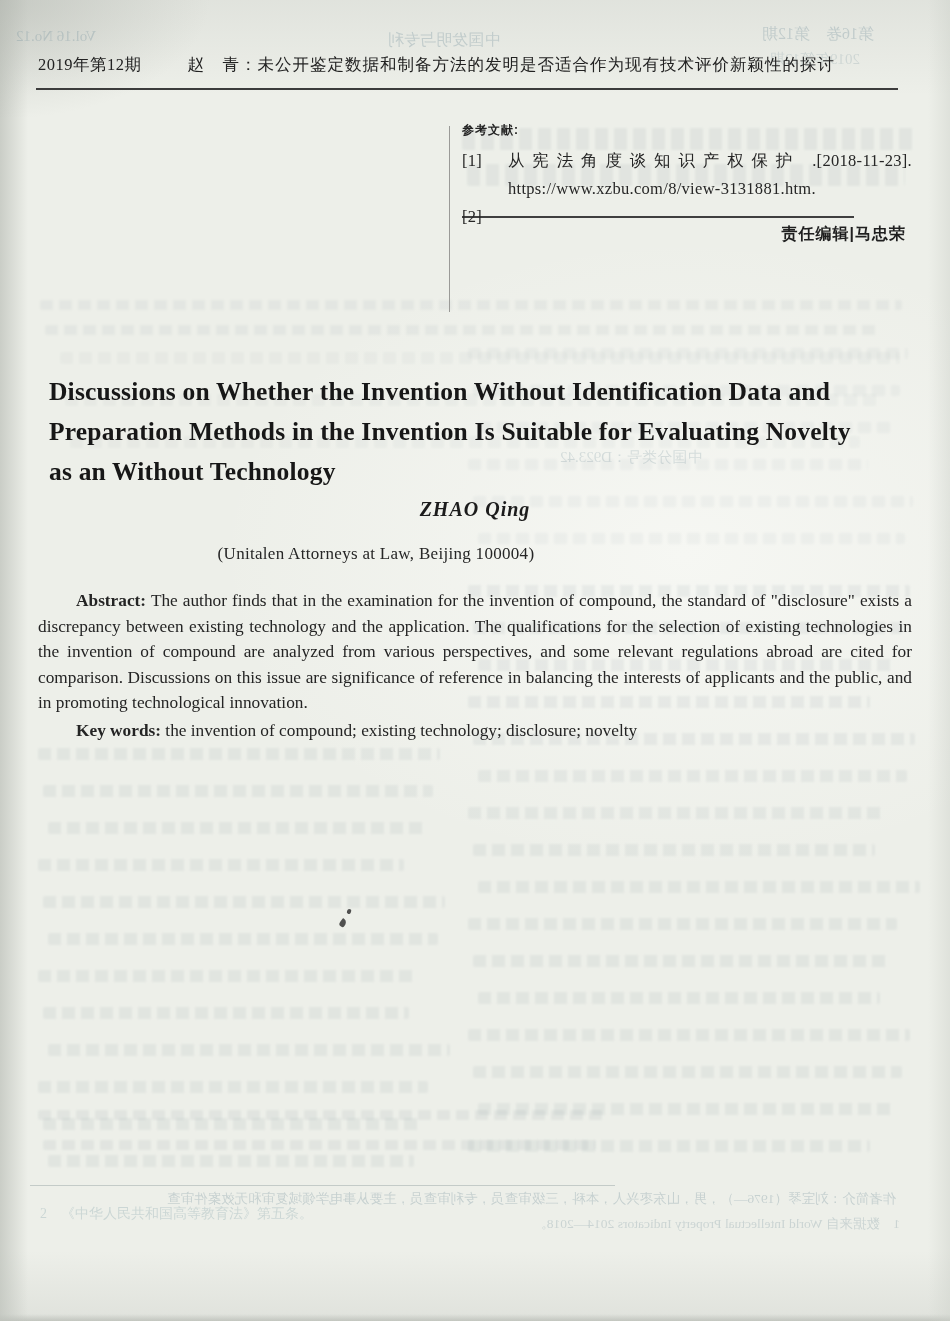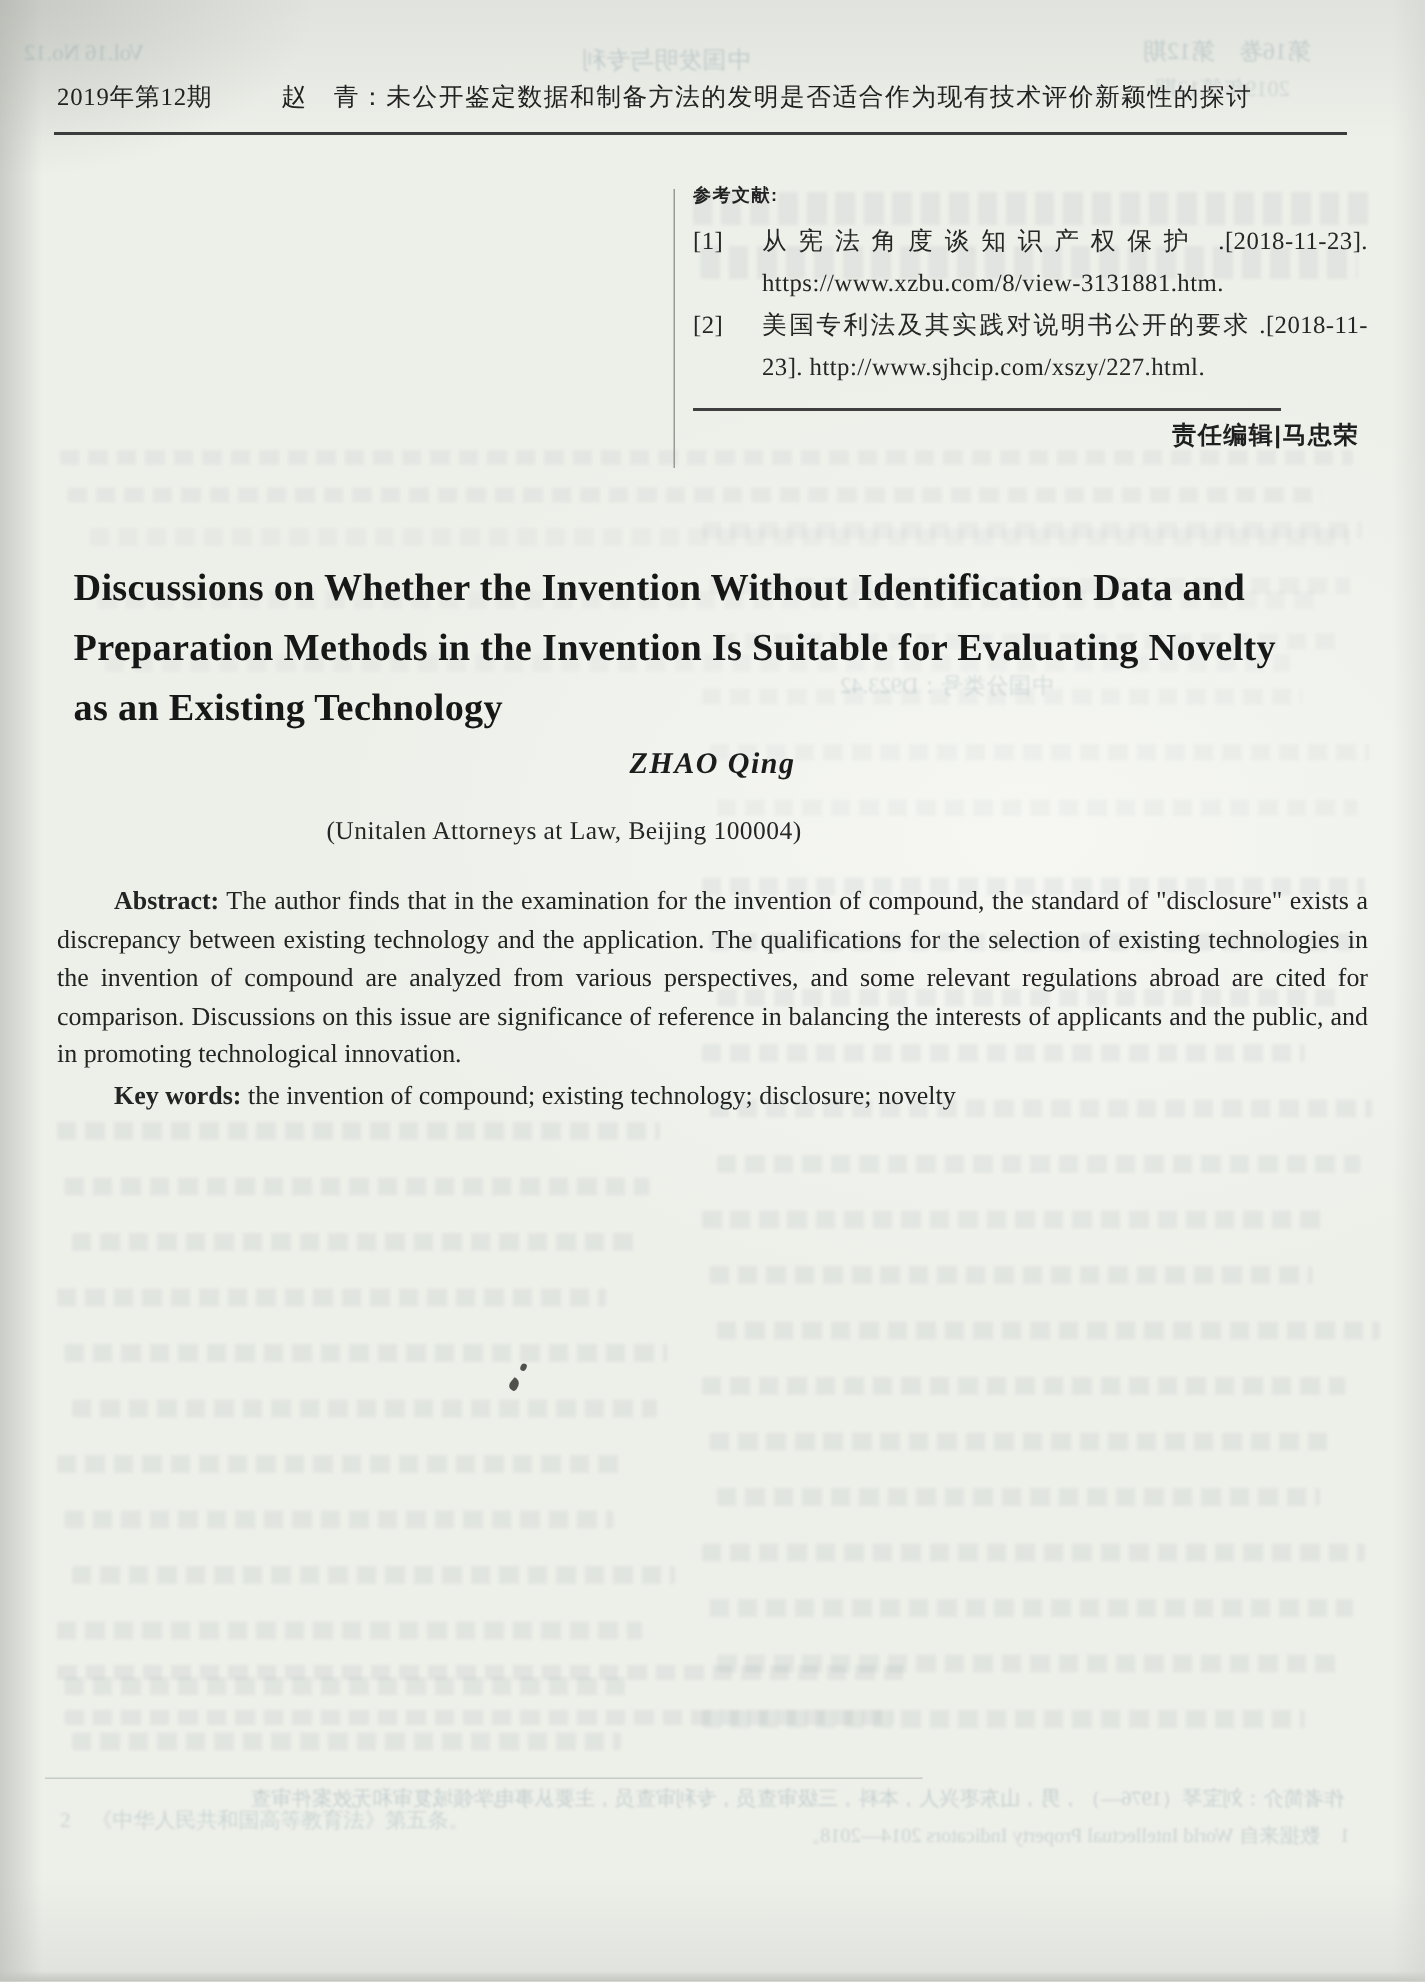--- a/index.html
+++ b/index.html
@@ -190,31 +190,30 @@
     <div class="columns">
       <div class="col-divider"></div>
       <div class="col-right">
         <div class="ref-heading">参考文献:</div>
         <div class="ref-item">
           <span class="ref-no">[1]</span>
           <span>从宪法角度谈知识产权保护 .[2018-11-23]. https://www.xzbu.com/8/view-3131881.htm.</span>
         </div>
         <div class="ref-item">
           <span class="ref-no">[2]</span>
-          <span>美国专利法及其实践对说明书公开的要求 .[2018-11-23]. http://www.sjhcip.com/xszy/227.html.</span>
         </div>
         <div class="editor-rule"></div>
         <div class="editor-note">责任编辑|马忠荣</div>
       </div>
     </div>
 
     <h1 class="en-title">
       <span>Discussions on Whether the Invention Without Identification Data and</span><br>
       <span>Preparation Methods in the Invention Is Suitable for Evaluating Novelty</span><br>
-      <span>as an Existing Technology</span>
+      <span>as an Without Technology</span>
     </h1>
 
     <div class="author">ZHAO Qing</div>
     <div class="affiliation">(Unitalen Attorneys at Law, Beijing 100004)</div>
 
     <p class="abstract"><span class="lead">Abstract:</span> <span>The author finds that in the examination for the invention of compound, the standard of "disclosure" exists a discrepancy between existing technology and the application. The qualifications for the selection of existing technologies in the invention of compound are analyzed from various perspectives, and some relevant regulations abroad are cited for comparison. Discussions on this issue are significance of reference in balancing the interests of applicants and the public, and in promoting technological innovation.</span></p>
 
     <p class="keywords"><span class="lead">Key words:</span> <span>the invention of compound; existing technology; disclosure; novelty</span></p>
 
     <div class="ink-speck speck-a"></div>

